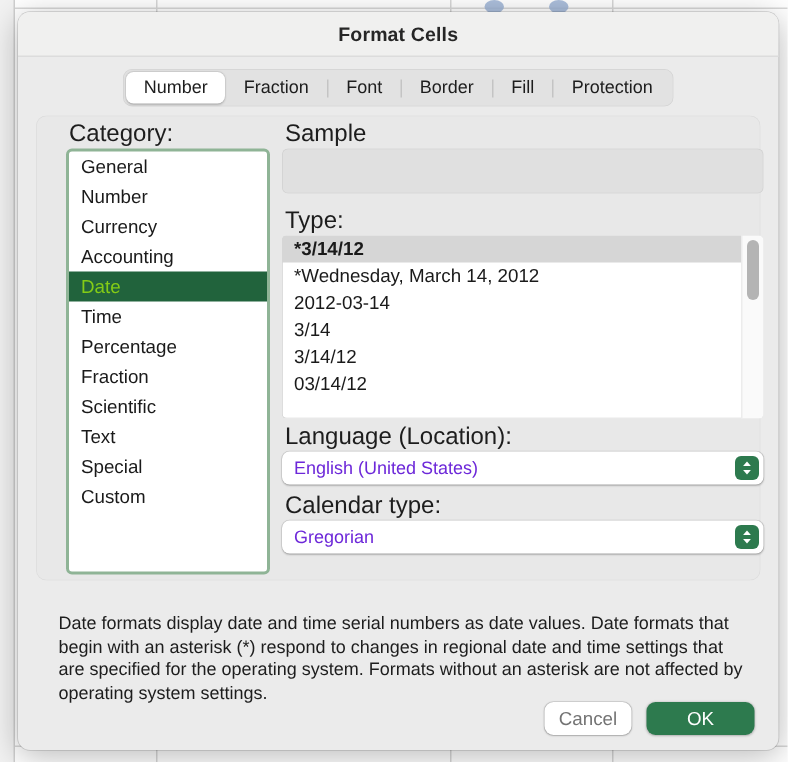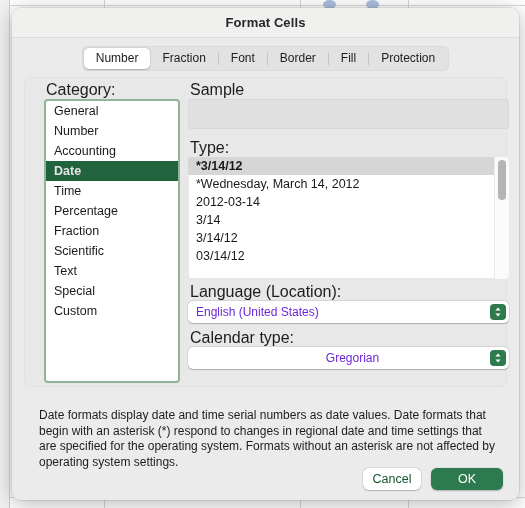--- a/index.html
+++ b/index.html
@@ -156,22 +156,21 @@
   }
   .cat-item {
     font-size: 12.5px;
     color: #1a1a1a;
     padding: 2px 0 2px 8px;
     line-height: 16px;
     cursor: default;
   }
   .cat-item.selected {
     background: #21633c;
-    color: #e5e5e5;
-    font-weight: bold;
+    color: #84cc16;
   }
 
   
   .sample-box {
     position: absolute;
     left: 164px;
     top: 22px;
     width: 321px;
     height: 30px;
     background: #e0e0e0;
@@ -282,21 +281,21 @@
   .btn {
     font-size: 12.5px;
     border-radius: 6px;
     padding: 4px 0;
     text-align: center;
     cursor: default;
     min-width: 58px;
   }
   .btn-cancel {
     background: #ffffff;
-    color: #14532d;
+    color: #737373;
     box-shadow: 0 .5px 1.2px rgba(0,0,0,.22), 0 0 0 .5px rgba(0,0,0,.1);
   }
   .btn-ok {
     background: #2d7a4e;
     color: #ffffff;
     min-width: 72px;
     box-shadow: 0 .5px 1.5px rgba(0,0,0,.25);
   }
 </style>
 </head>
@@ -335,20 +334,21 @@
         <div class="tab">Protection</div>
       </div>
     </div>
 
     <div class="panel">
 
       <div class="label" style="left:22px; top:4px;">Category:</div>
       <div class="category-box">
         <div class="cat-item">General</div>
         <div class="cat-item">Number</div>
+        <div class="cat-item">Currency</div>
         <div class="cat-item">Accounting</div>
         <div class="cat-item selected">Date</div>
         <div class="cat-item">Time</div>
         <div class="cat-item">Percentage</div>
         <div class="cat-item">Fraction</div>
         <div class="cat-item">Scientific</div>
         <div class="cat-item">Text</div>
         <div class="cat-item">Special</div>
         <div class="cat-item">Custom</div>
       </div>
@@ -377,21 +377,21 @@
         <div class="popup-text">English (United States)</div>
         <div class="stepper">
           <svg width="10" height="12" viewBox="0 0 10 12" aria-hidden="true">
             <path d="M5 1.6 L7.6 4.6 L2.4 4.6 Z" fill="#ffffff"></path>
             <path d="M5 10.4 L2.4 7.4 L7.6 7.4 Z" fill="#ffffff"></path>
           </svg>
         </div>
       </div>
 
       <div class="label" style="left:166px; top:252px;">Calendar type:</div>
-      <div class="popup" style="top:270px;justify-content:center;">
+      <div class="popup" style="top:270px;">
         <div class="popup-text">Gregorian</div>
         <div class="stepper">
           <svg width="10" height="12" viewBox="0 0 10 12" aria-hidden="true">
             <path d="M5 1.6 L7.6 4.6 L2.4 4.6 Z" fill="#ffffff"></path>
             <path d="M5 10.4 L2.4 7.4 L7.6 7.4 Z" fill="#ffffff"></path>
           </svg>
         </div>
       </div>
 
     </div>

